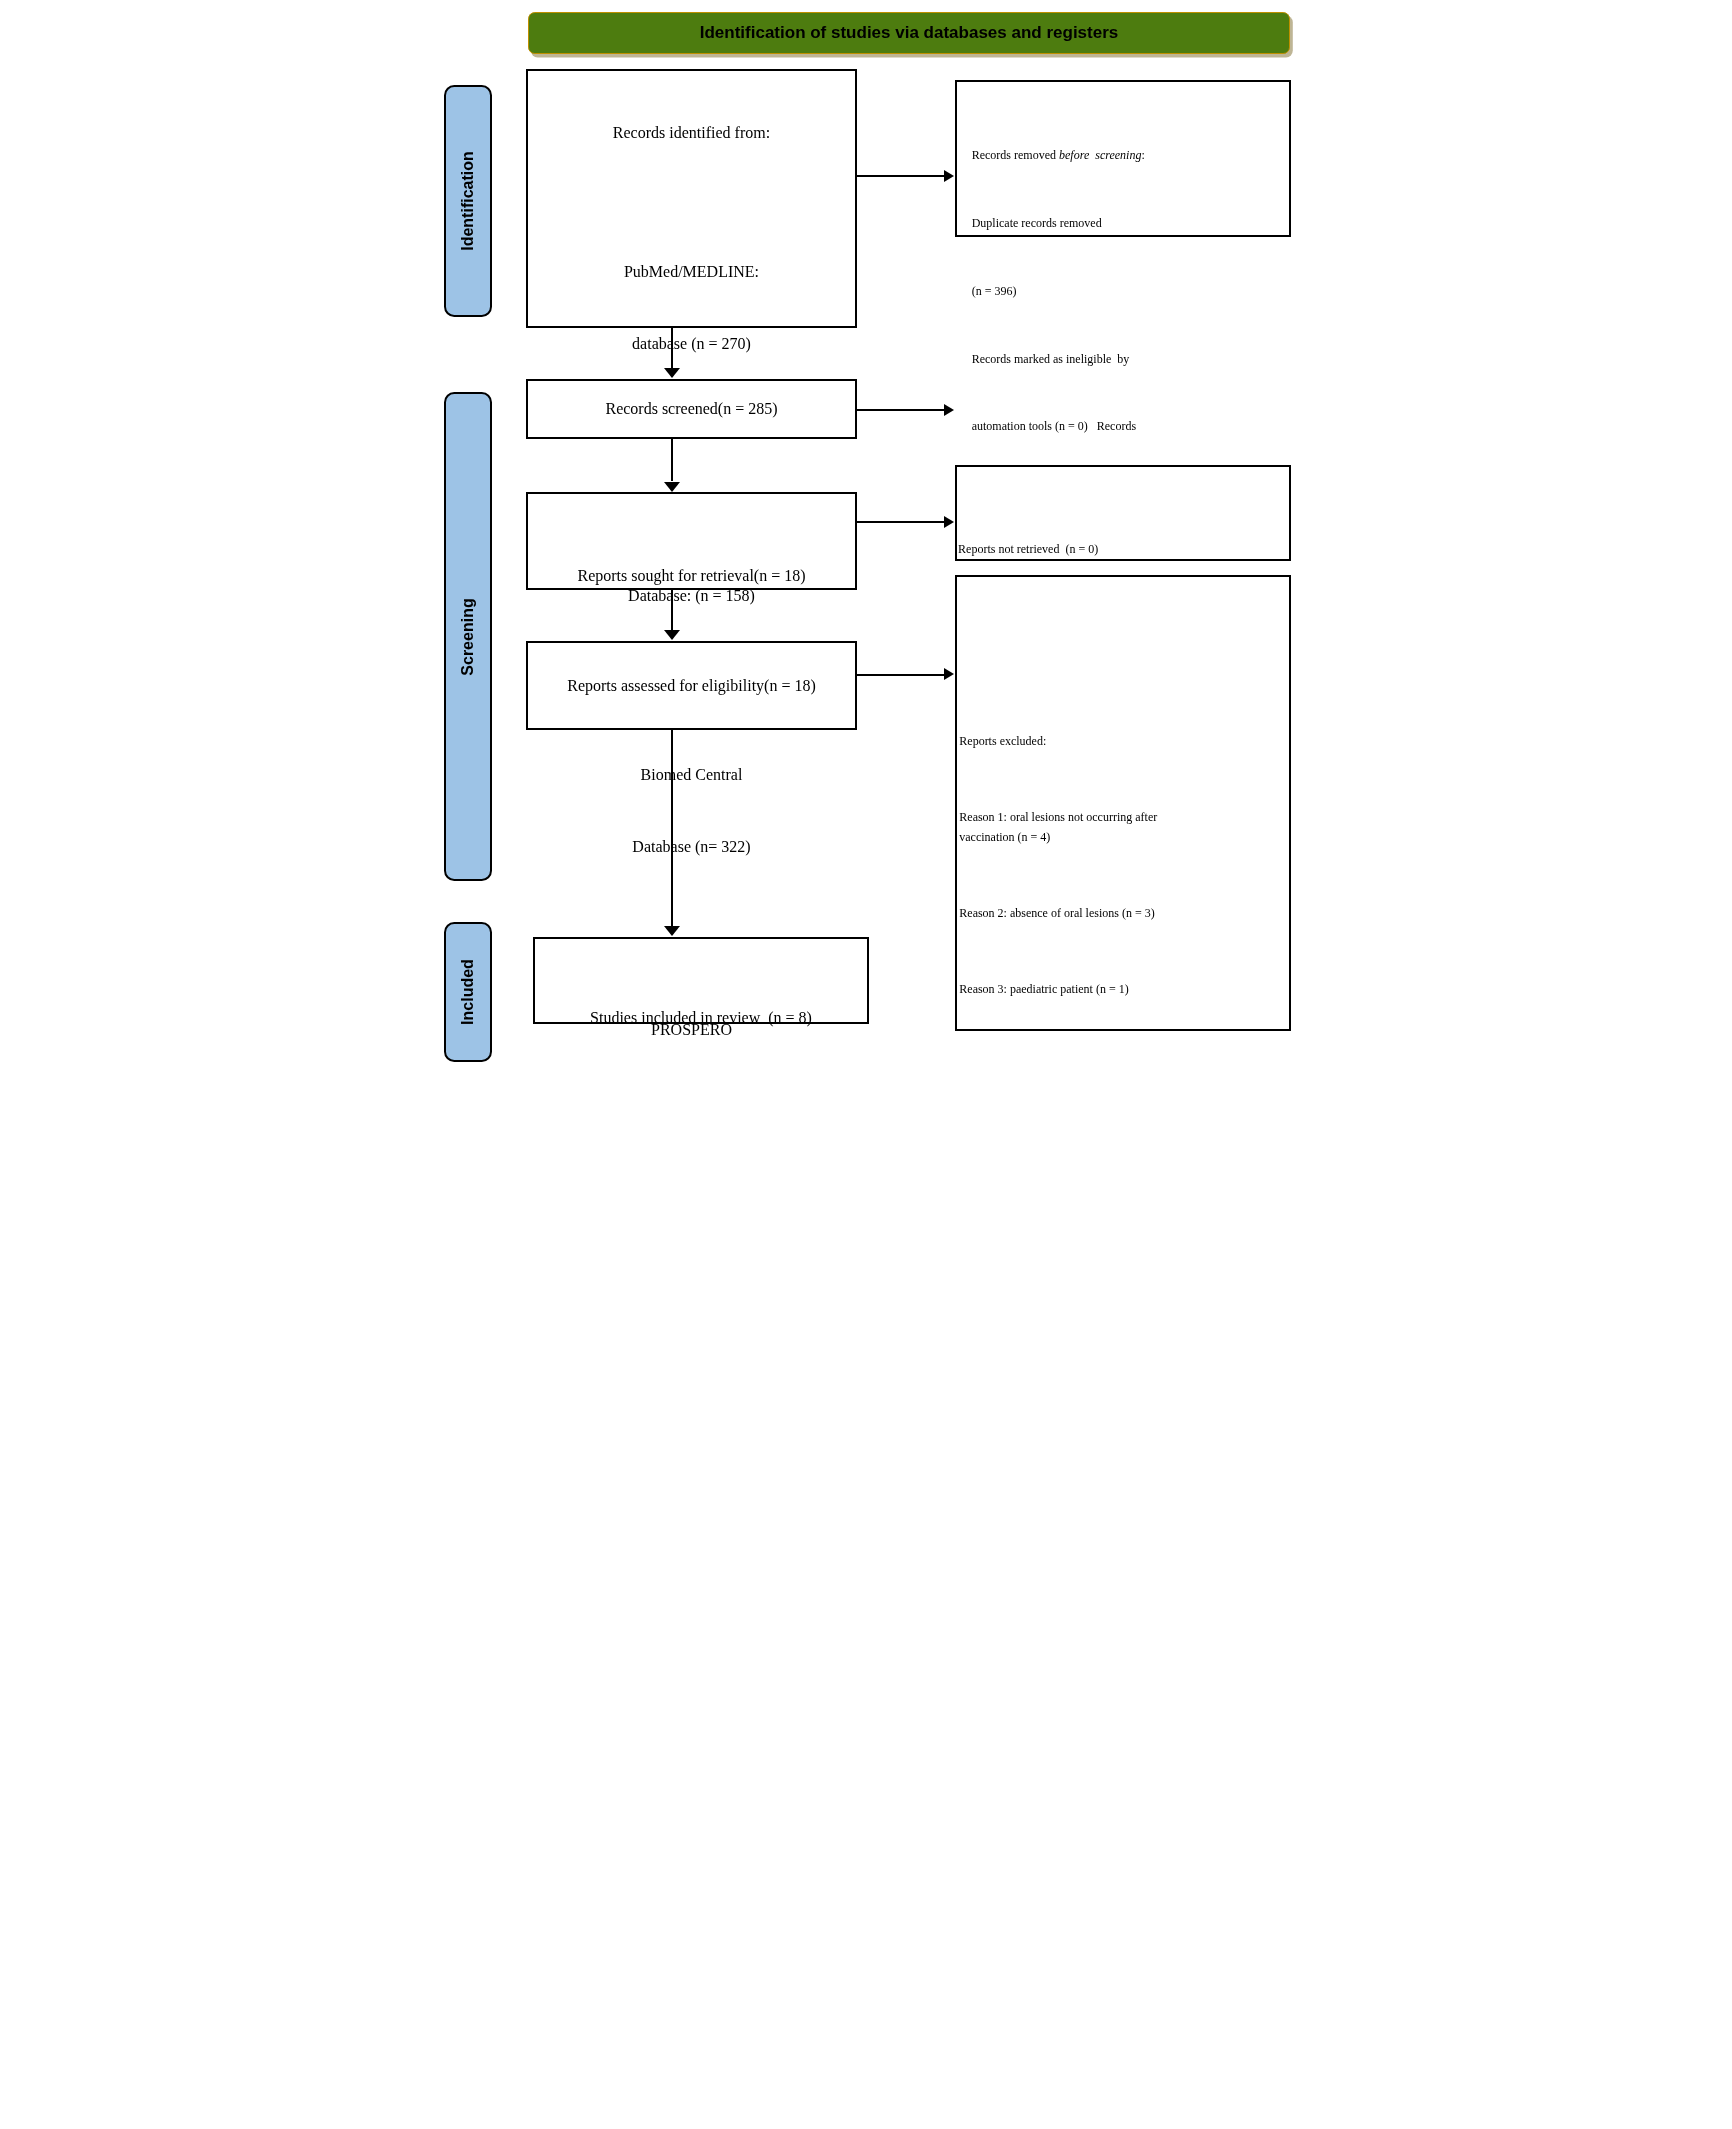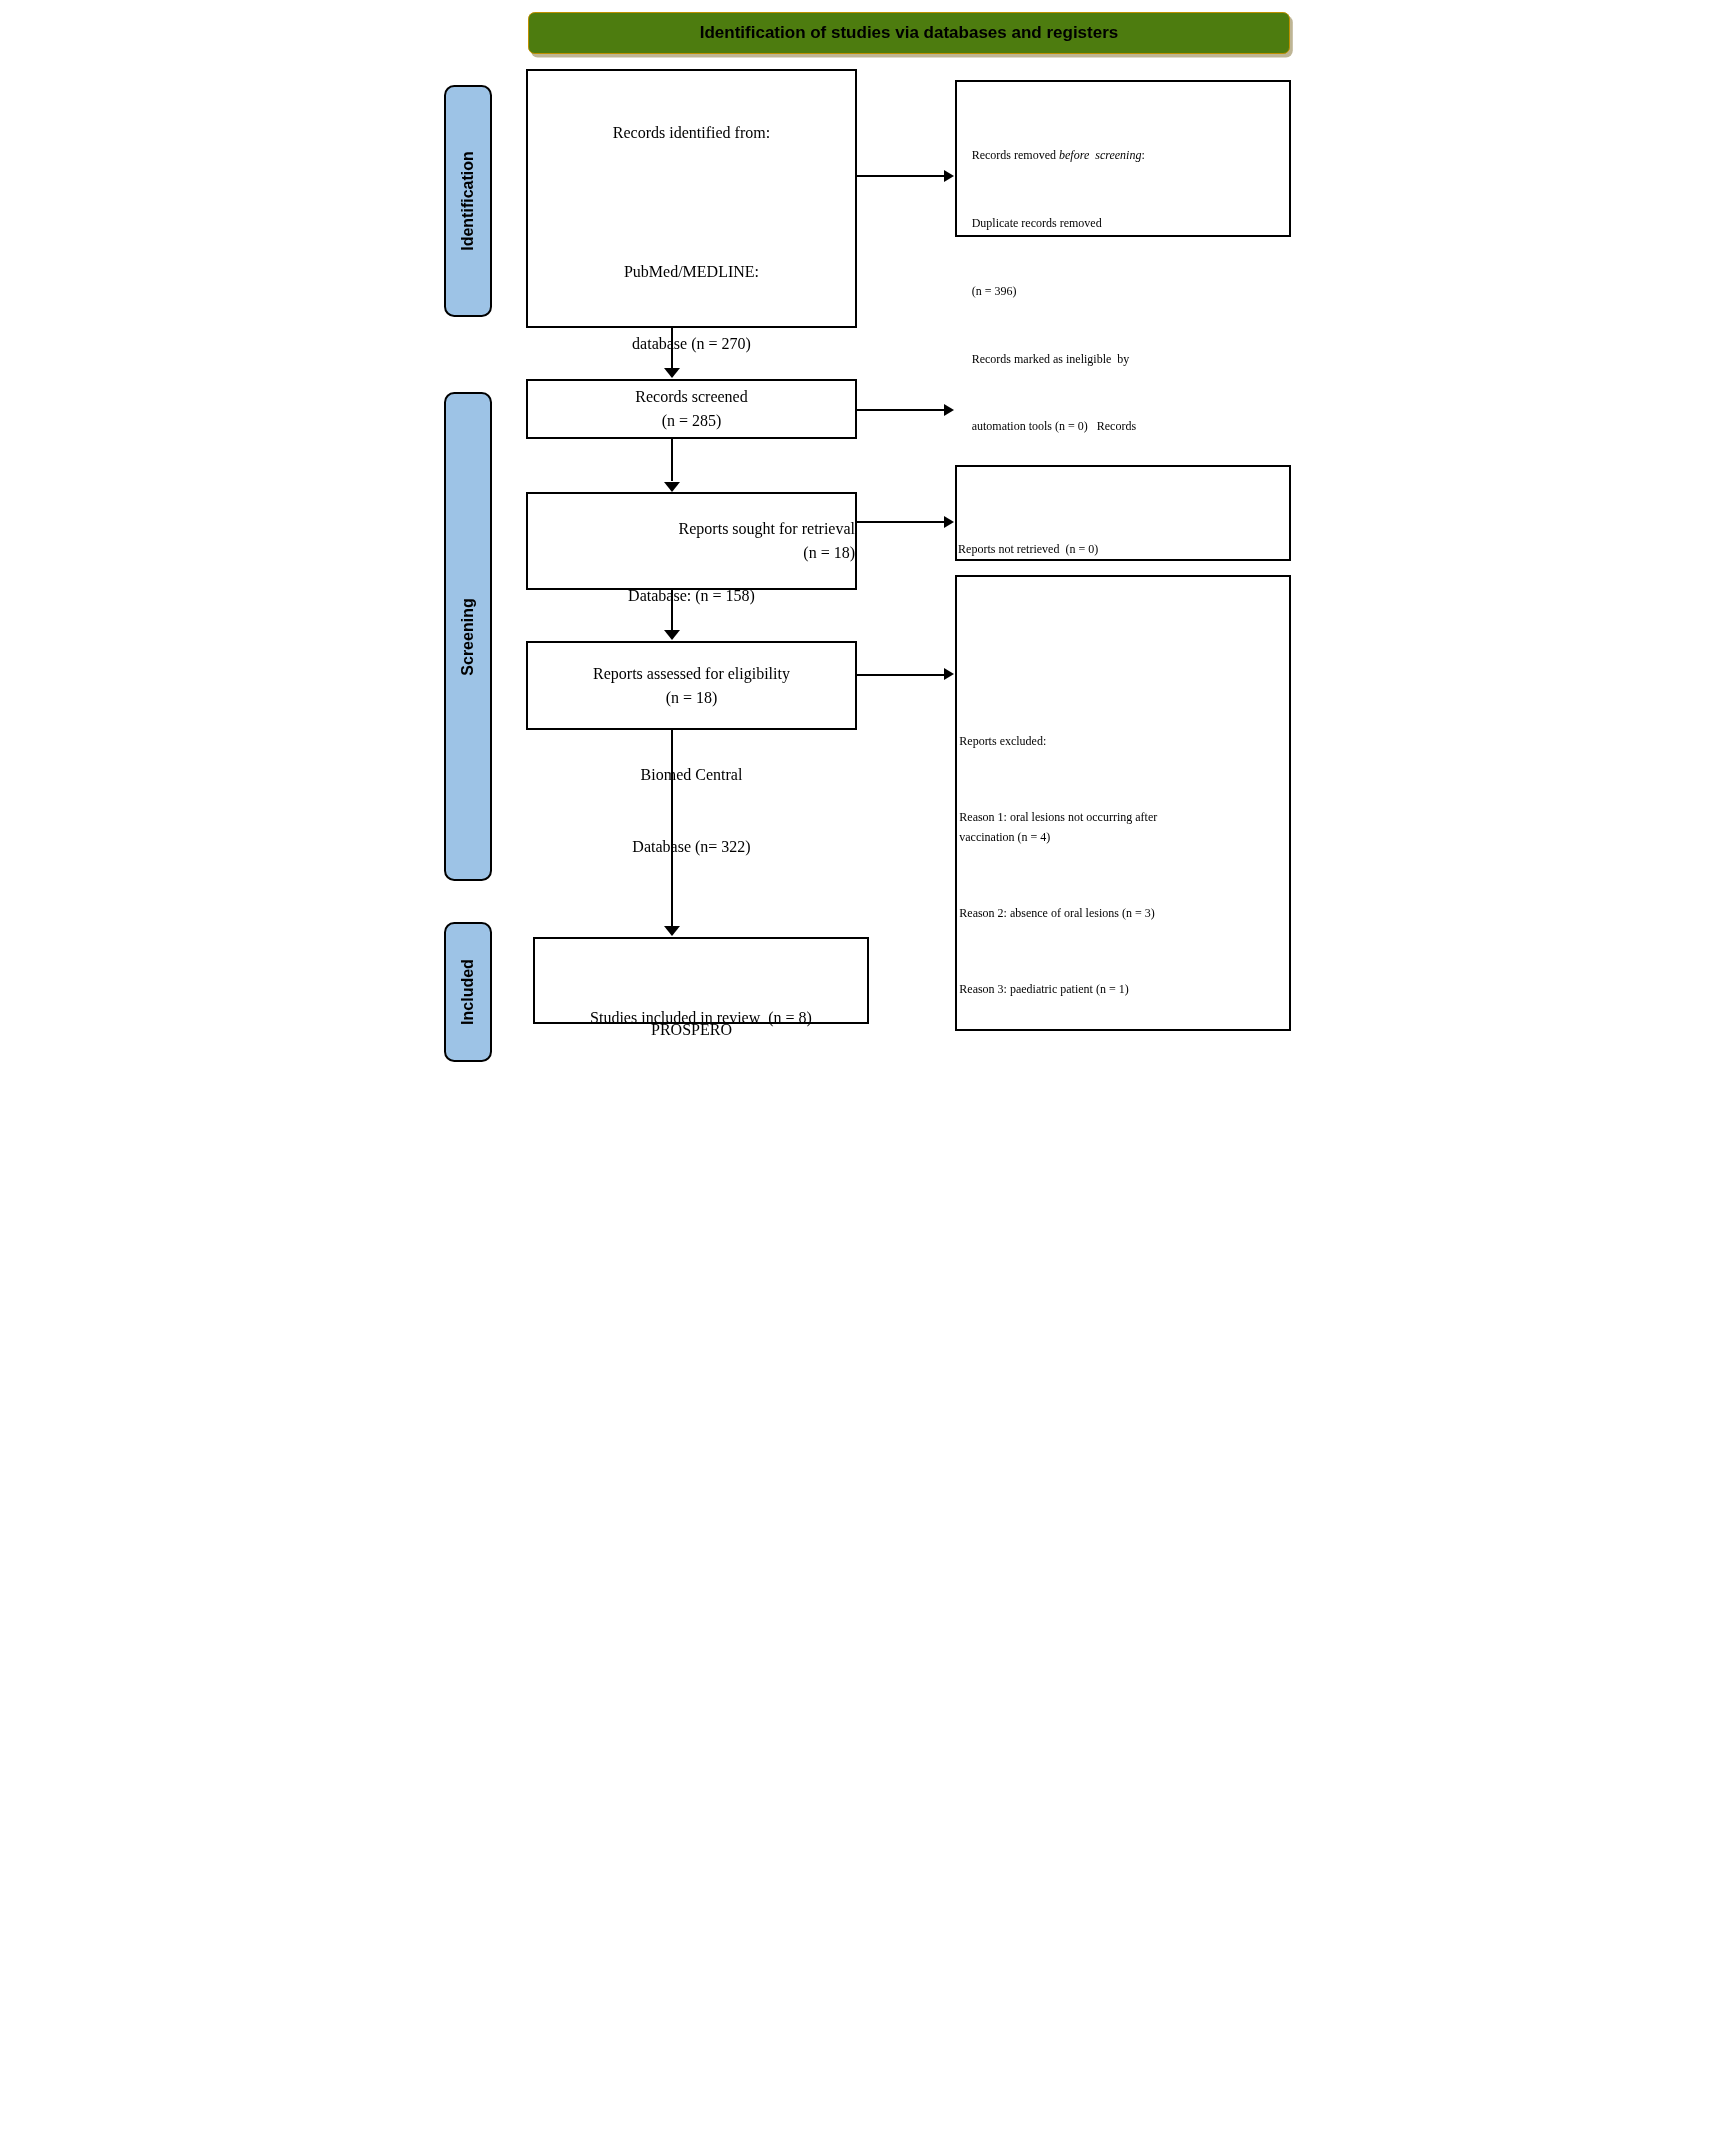--- a/index.html
+++ b/index.html
@@ -45,21 +45,21 @@
   .side.screening{top:392px;height:489px;}
   .side.included{top:922px;height:140px;}
   
   .box{
     position:absolute;background:#fff;
     border:2.8px solid #000;box-sizing:border-box;
     font-size:16px;line-height:1.5;
     white-space:pre-wrap;
   }
   .box.right{border-width:2.3px;font-size:12px;}
-  .centered{display:flex;flex-direction:column;justify-content:center;align-items:center;text-align:center;}
+  .centered{display:flex;flex-direction:row;justify-content:center;align-items:center;text-align:center;}
   .b-identified{left:93px;top:69px;width:331px;height:259px;text-align:center;padding-top:2.3px;}
   .b-identified .hdr{margin-bottom:19px;}
   .b-identified .entry{margin-bottom:11.3px;}
   .b-identified .entry.gap{margin-top:3.4px;}
   .b-screened{left:93px;top:379px;width:331px;height:60px;}
   .b-sought{left:93px;top:492px;width:331px;height:98px;align-items:flex-end;}
   .b-assessed{left:93px;top:641px;width:331px;height:89px;}
   .b-studies{left:100px;top:937px;width:336px;height:87px;text-align:center;padding-top:18.7px;}
   .b-removed{left:522px;top:80px;width:336px;height:157px;padding:17px 6.8px 0 14.7px;line-height:22.6px;}
   .b-excluded{left:522px;top:308px;width:336px;height:140px;padding:18px 4.5px 0 1.1px;line-height:24px;}

